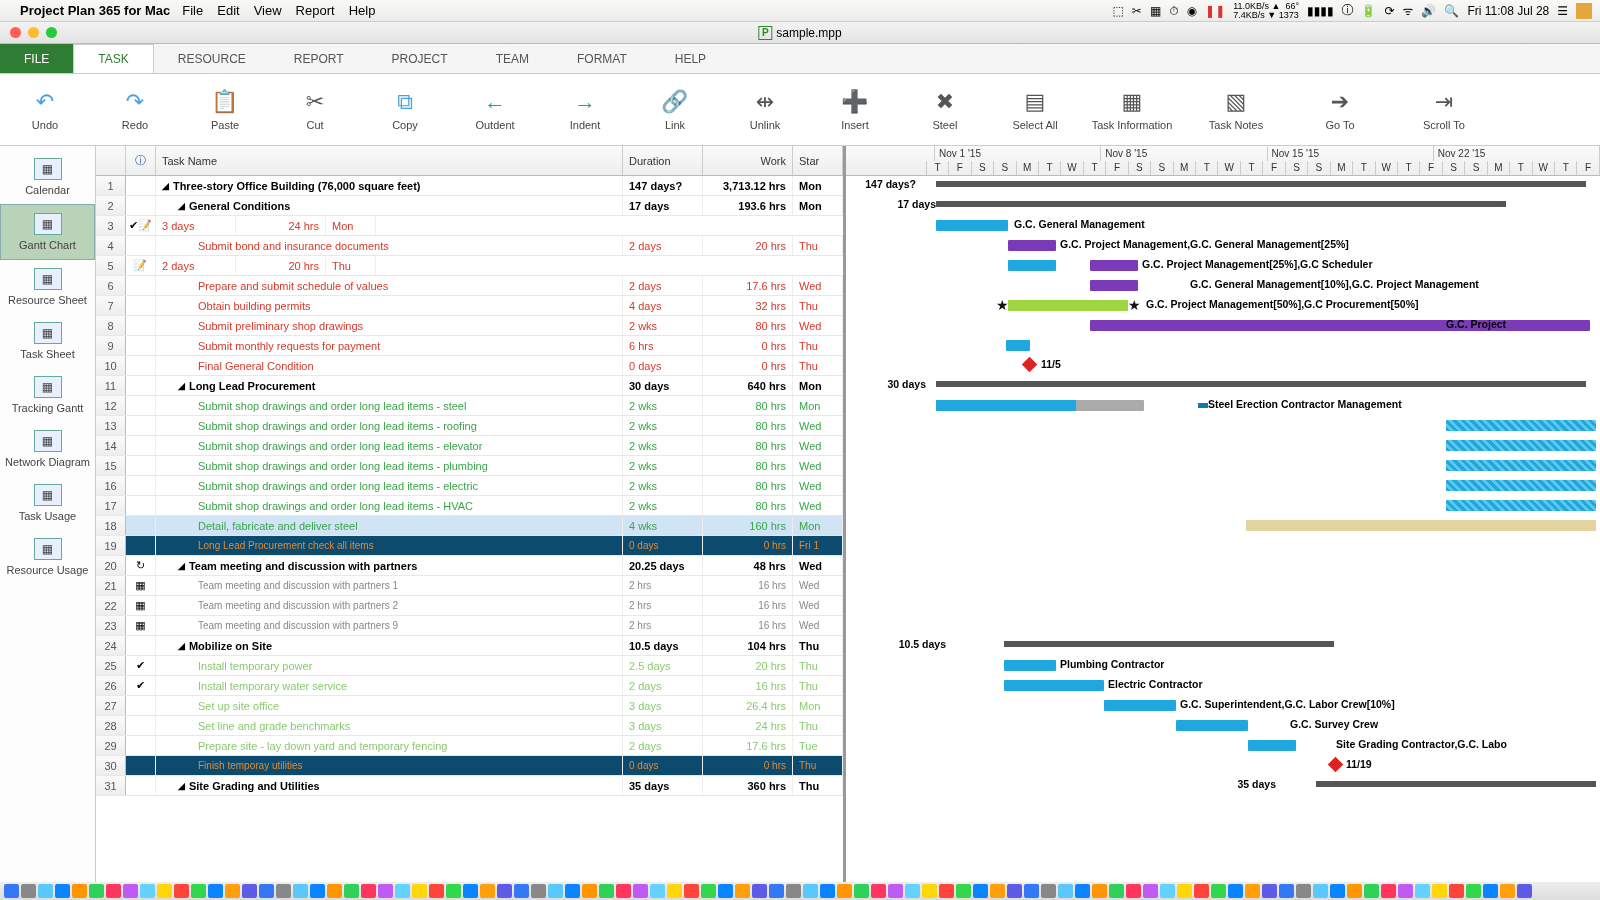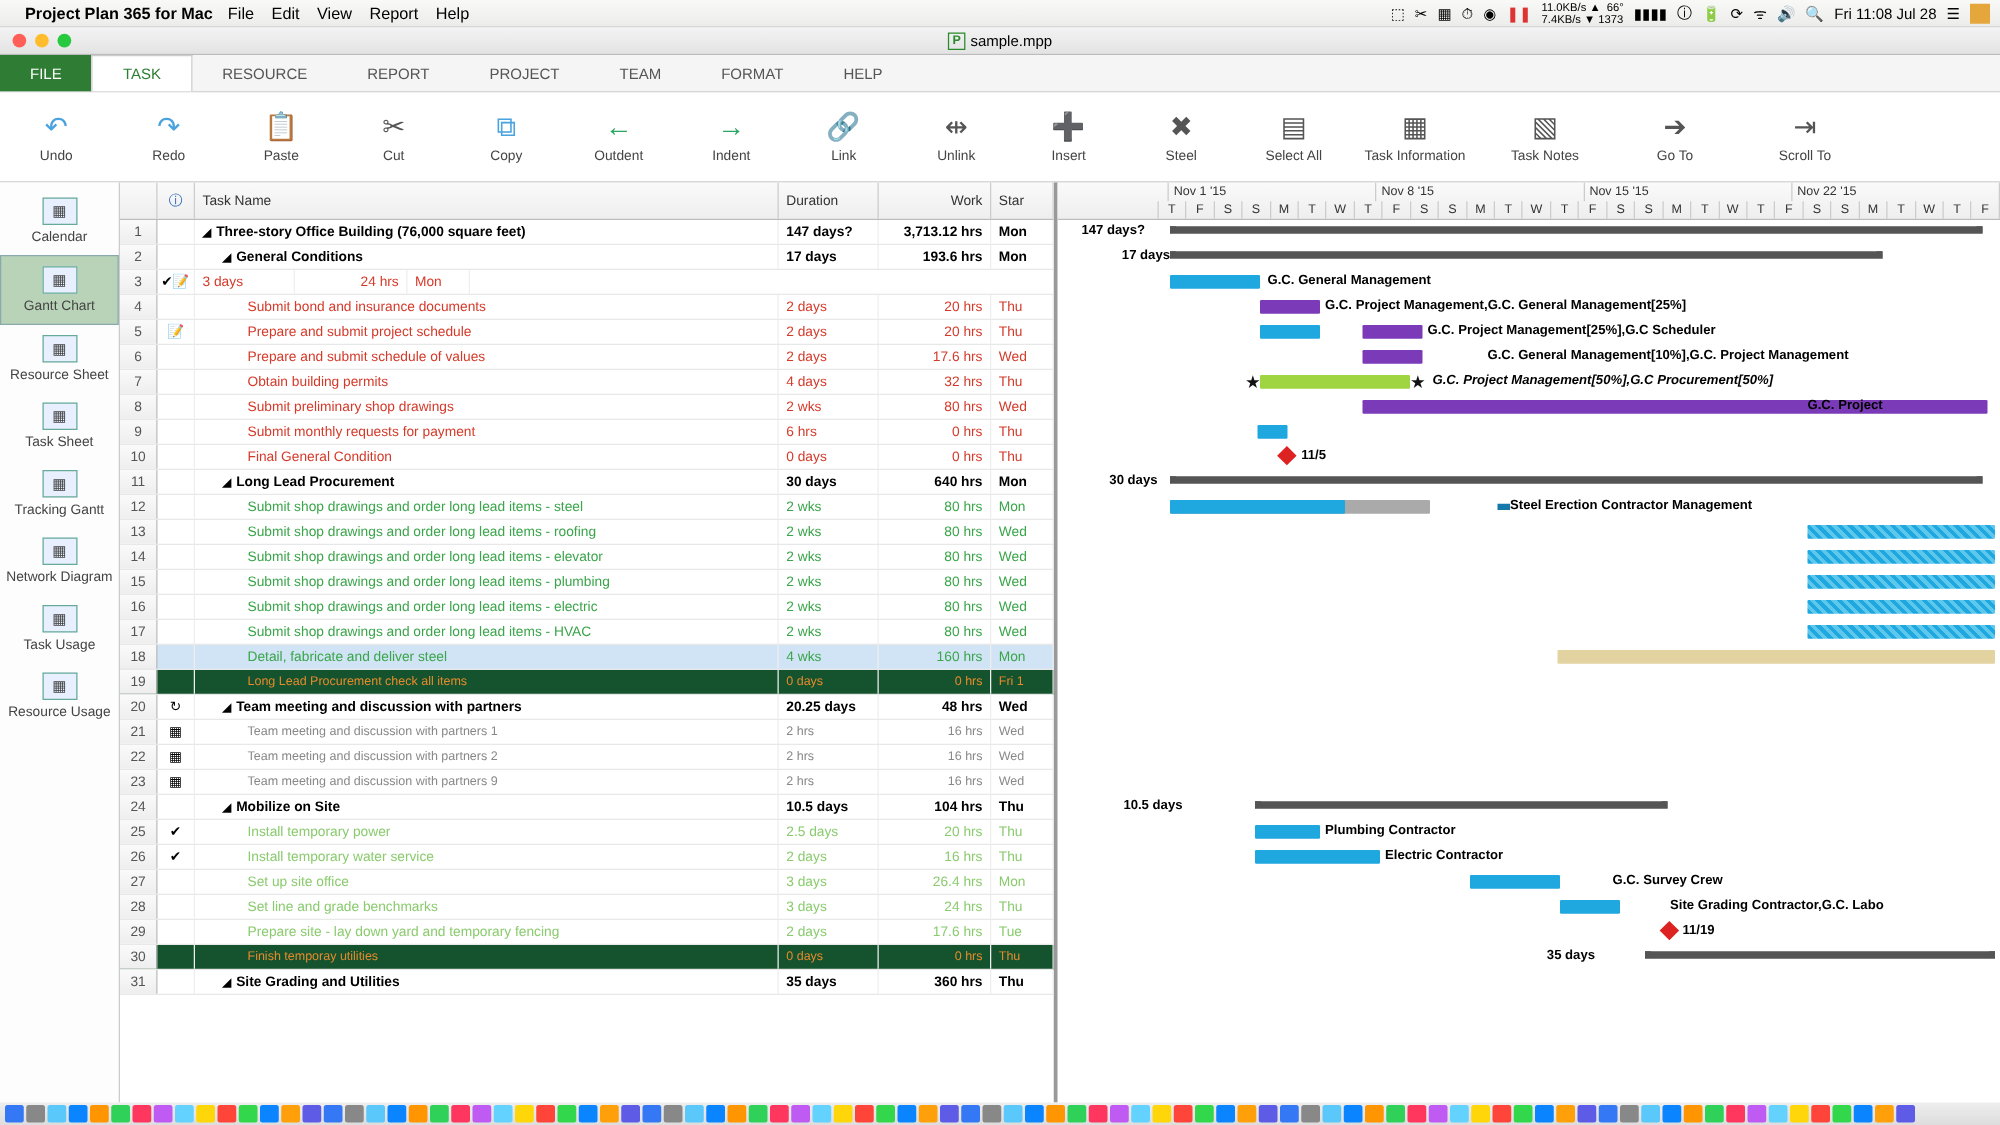--- a/index.html
+++ b/index.html
@@ -43,21 +43,21 @@
 
 .grid { width: 750px; display:flex; flex-direction:column; border-right:3px solid #999; overflow:hidden; }
 .grid-head { display:flex; height:30px; background:linear-gradient(#fafafa,#eee); border-bottom:1px solid #bbb; font-size:11px; color:#333;}
 .grid-head .cell{ border-right:1px solid #ccc; display:flex; align-items:center; padding:0 6px;}
 .col-n{width:30px;} .col-i{width:30px; justify-content:center;} .col-name{flex:1;} .col-dur{width:80px;} .col-work{width:90px; justify-content:flex-end;} .col-start{width:50px;}
 .grid-head .col-i{color:#1e5fb8;}
 
 .grid-body{ overflow:hidden; }
 .row{ display:flex; height:20px; align-items:center; border-bottom:1px solid #e8e8e8; font-size:11px;}
 .row.sel{ background:#d0e4f5; }
-.row.mark{ background:#14532d; }
+.row.mark{ background:#0c4a6e; }
 .row .cell{ border-right:1px solid #eee; height:100%; display:flex; align-items:center; padding:0 6px; overflow:hidden; white-space:nowrap;}
 .row .col-n{ background:linear-gradient(#fafafa,#eee); border-right:1px solid #bbb; justify-content:center; color:#555;}
 .row .col-i{ justify-content:center; }
 .tname{ display:flex; align-items:center; gap:4px; }
 .caret{ font-size:9px; }
 .lvl0{padding-left:0;} .lvl1{padding-left:16px;} .lvl2{padding-left:36px;}
 .bold{font-weight:600;}
 .c-red{color:#d43a2a;} .c-green{color:#3aa54a;} .c-light{color:#8acb6e;} .c-gray{color:#888; font-size:10px;} .c-orange{color:#e68a2e; font-size:10px;}
 
 
@@ -290,23 +290,20 @@
           <div class="cell col-name">
             <div class="tname lvl2 c-red">Submit bond and insurance documents</div>
           </div>
           <div class="cell col-dur c-red">2 days</div>
           <div class="cell col-work c-red">20 hrs</div>
           <div class="cell col-start c-red">Thu</div>
         </div>
         <div class="row">
           <div class="cell col-n">5</div>
           <div class="cell col-i">📝</div>
-          <div class="cell col-name">
-            <div class="tname lvl2 c-red">Prepare and submit project schedule</div>
-          </div>
           <div class="cell col-dur c-red">2 days</div>
           <div class="cell col-work c-red">20 hrs</div>
           <div class="cell col-start c-red">Thu</div>
         </div>
         <div class="row">
           <div class="cell col-n">6</div>
           <div class="cell col-i"></div>
           <div class="cell col-name">
             <div class="tname lvl2 c-red">Prepare and submit schedule of values</div>
           </div>
@@ -632,21 +629,21 @@
           <div class="glabel" style="left:296px;">G.C. Project Management[25%],G.C Scheduler</div>
         </div>
         <div class="gline">
           <div class="bar b-purple" style="left:244px;width:48px;"></div>
           <div class="glabel" style="left:344px;">G.C. General Management[10%],G.C. Project Management</div>
         </div>
         <div class="gline">
           <div class="bar b-lime" style="left:162px;width:120px;"></div>
           <div class="star" style="left:150px;">★</div>
           <div class="star" style="left:282px;">★</div>
-          <div class="glabel" style="left:300px;font-style:italic;">G.C. Project Management[50%],G.C Procurement[50%]</div>
+          <div class="glabel" style="left:300px;">G.C. Project Management[50%],G.C Procurement[50%]</div>
         </div>
         <div class="gline">
           <div class="bar b-purple" style="left:244px;width:500px;"></div>
           <div class="glabel" style="left:600px;">G.C. Project</div>
         </div>
         <div class="gline">
           <div class="bar b-blue" style="left:160px;width:24px;"></div>
         </div>
         <div class="gline">
           <div class="mile" style="left:178px;"></div>
@@ -689,20 +686,24 @@
           <div class="durlbl" style="left:30px;width:70px;">10.5 days</div>
           <div class="sum-bar" style="left:158px;width:330px;"></div>
         </div>
         <div class="gline">
           <div class="bar b-blue" style="left:158px;width:52px;"></div>
           <div class="glabel" style="left:214px;">Plumbing Contractor</div>
         </div>
         <div class="gline">
           <div class="bar b-blue" style="left:158px;width:100px;"></div>
           <div class="glabel" style="left:262px;">Electric Contractor</div>
+        </div>
+        <div class="gline">
+          <div class="bar b-blue" style="left:258px;width:72px;"></div>
+          <div class="glabel" style="left:334px;">G.C. Superintendent,G.C. Labor Crew[10%]</div>
         </div>
         <div class="gline">
           <div class="bar b-blue" style="left:330px;width:72px;"></div>
           <div class="glabel" style="left:444px;">G.C. Survey Crew</div>
         </div>
         <div class="gline">
           <div class="bar b-blue" style="left:402px;width:48px;"></div>
           <div class="glabel" style="left:490px;">Site Grading Contractor,G.C. Labo</div>
         </div>
         <div class="gline">

